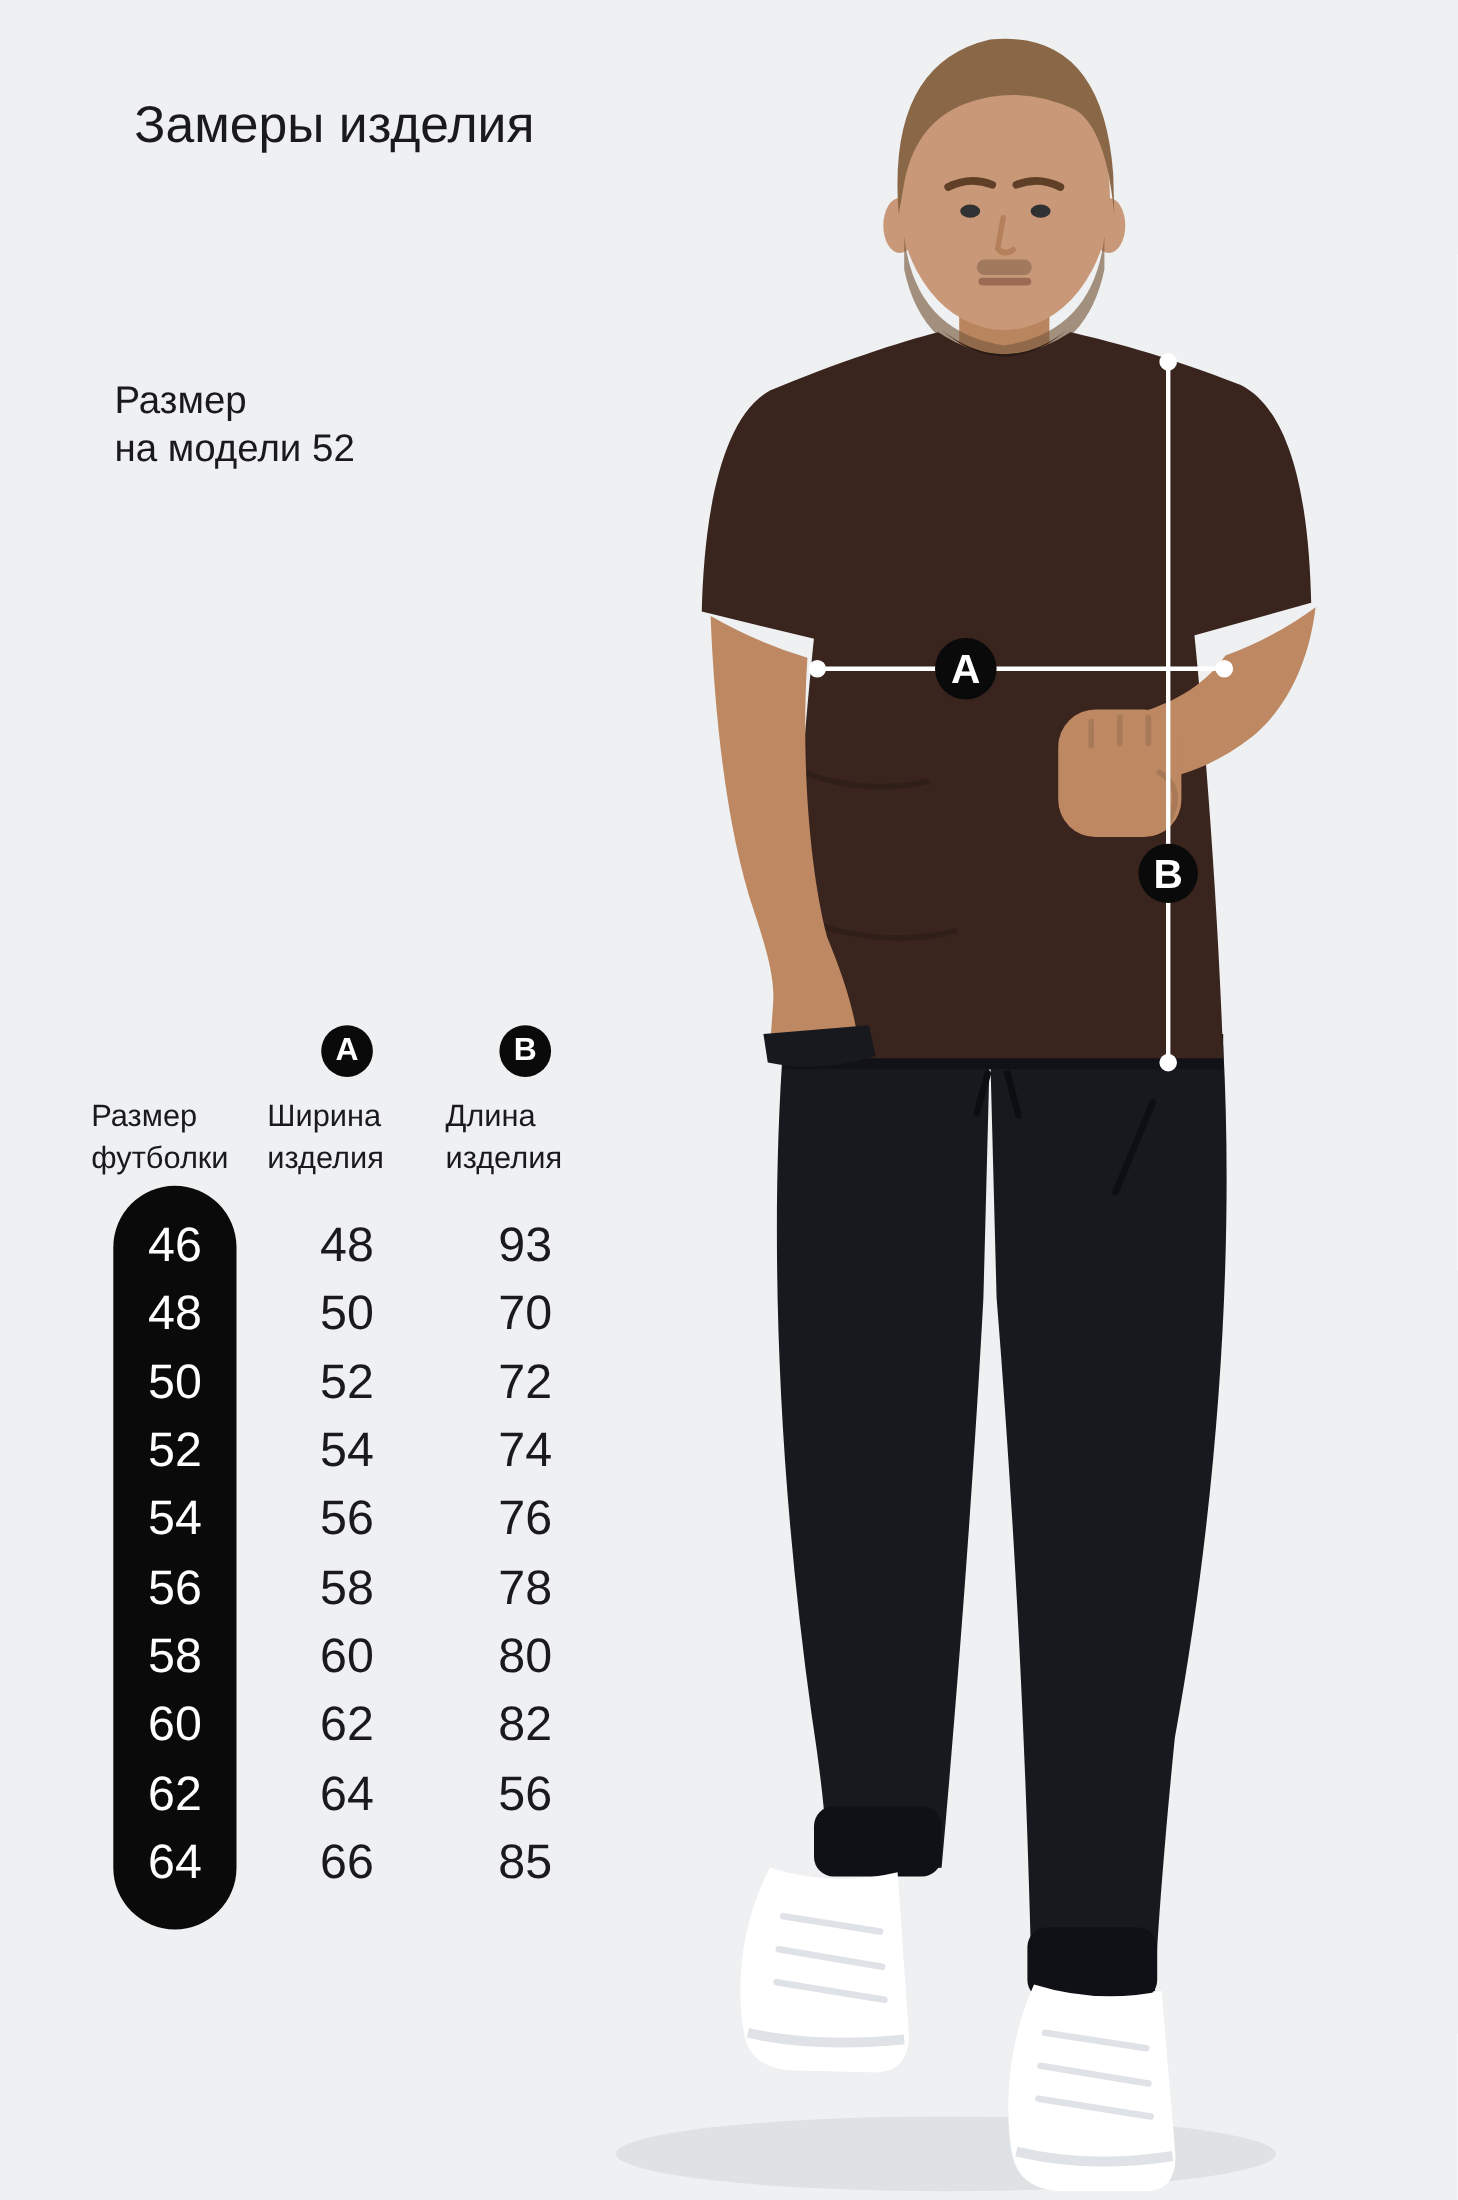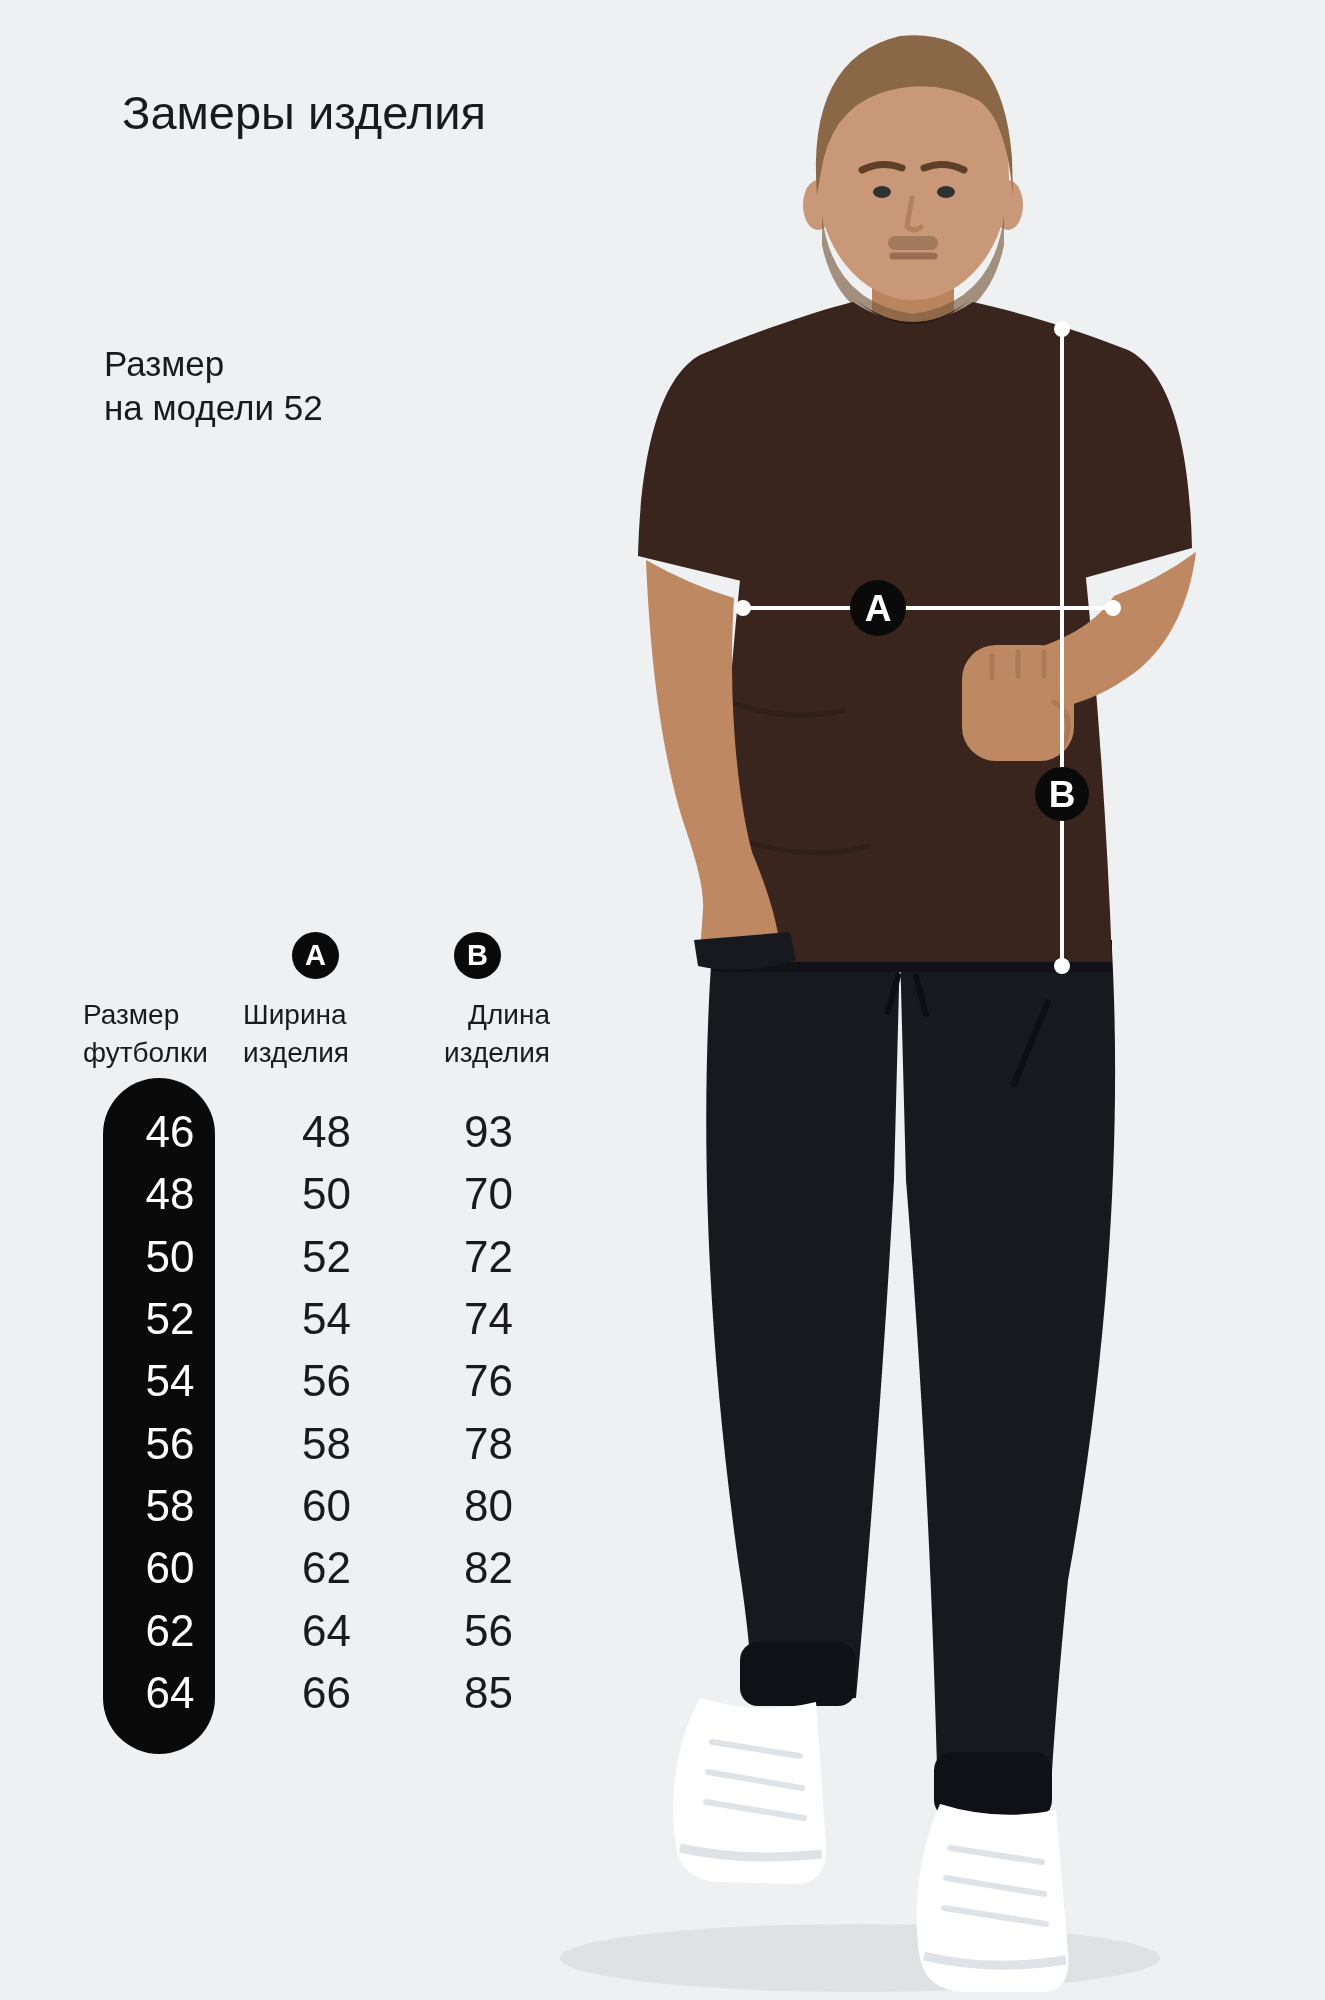--- a/index.html
+++ b/index.html
@@ -21,26 +21,26 @@
   .hbadge{
     position:absolute;top:12px;width:47px;height:47px;border-radius:50%;
     background:var(--badge,#0a0a0b);color:#fff;display:flex;align-items:center;justify-content:center;
     font-size:29px;font-weight:700;
   }
   .hbadge.a{left:209px}
   .hbadge.b{left:371px}
   .hlabel{position:absolute;top:76px;font-size:28px;line-height:38px;font-weight:400;}
   .hlabel.h0{left:0;text-align:left;}
   .hlabel.h1{left:160px;width:145px;text-align:left;}
-  .hlabel.h2{left:322px;width:145px;text-align:right;}
+  .hlabel.h2{left:322px;width:145px;text-align:left;}
   .pill{
     position:absolute;left:20px;top:158px;width:112px;height:676px;
     border-radius:58px;background:var(--pill,#0a0a0b);
   }
-  .rows{position:absolute;left:11px;top:181px;width:480px;}
+  .rows{position:absolute;left:0;top:181px;width:480px;}
   .trow{position:relative;height:62.3px;}
   .tcell{position:absolute;top:50%;transform:translateY(-50%);font-size:44px;text-align:center;font-weight:400;}
   .tcell.c0{left:20px;width:112px;color:var(--pill-text,#fff);}
   .tcell.c1{left:160px;width:145px;}
   .tcell.c2{left:322px;width:145px;}
   svg text.marker{font-family:"Liberation Sans","DejaVu Sans",sans-serif;font-weight:700;fill:#fff;}
 </style>
 </head>
 <body>
 

